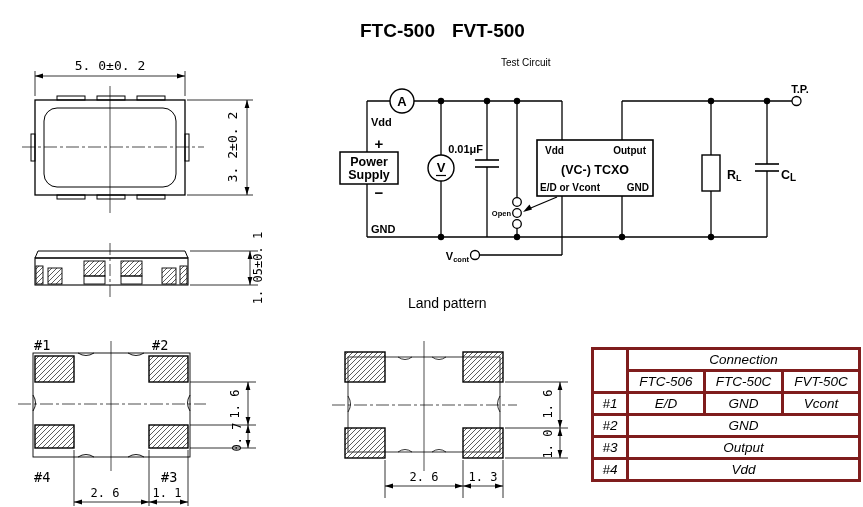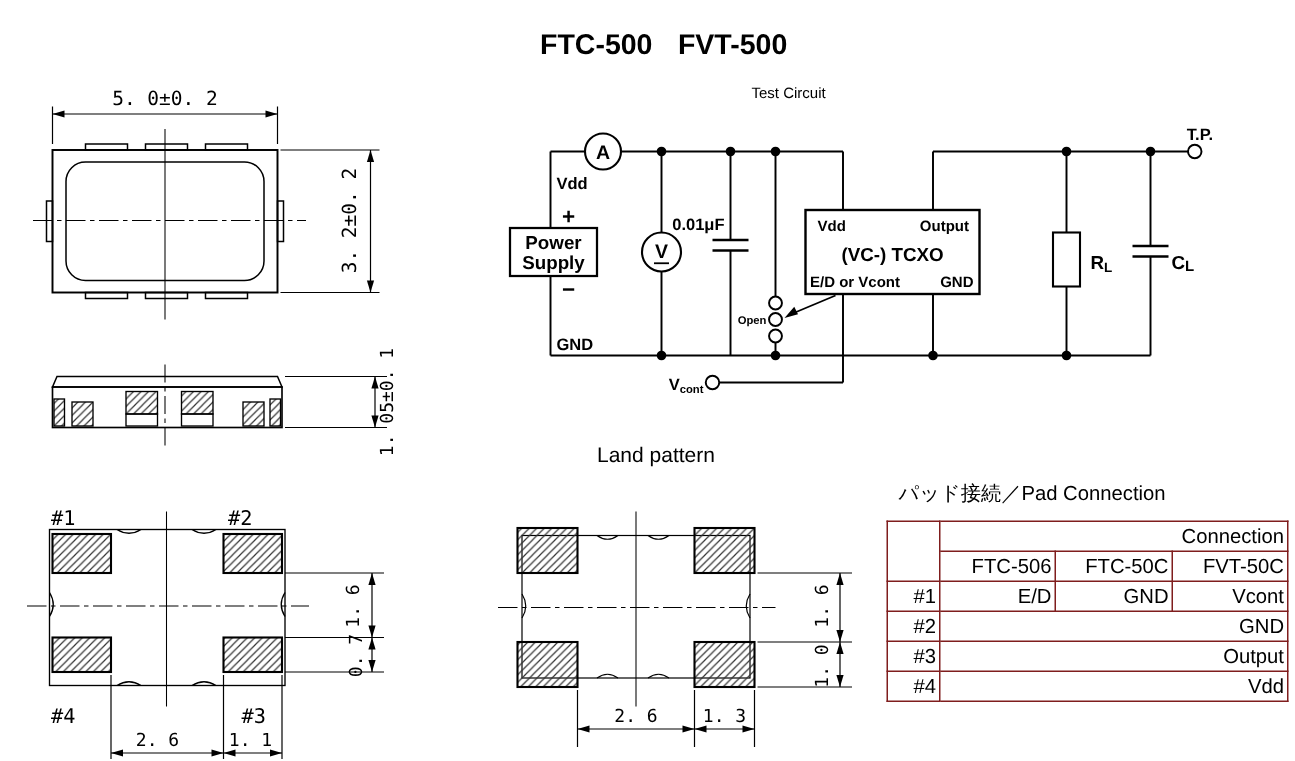--- a/index.html
+++ b/index.html
@@ -3,27 +3,27 @@
 <meta charset="utf-8">
 <style>
   html,body{margin:0;padding:0;background:#fff;}
   .page{position:relative;width:863px;height:507px;background:#fff;overflow:hidden;
         font-family:"Liberation Sans",sans-serif;color:#000;}
   .abs{position:absolute;}
   #dims-title{left:4px;top:3px;color:#0000cc;font-weight:bold;font-size:15px;}
   #models{left:360px;top:20px;font-weight:bold;font-size:19px;}
   #models span+span{margin-left:17px;}
   #test-circuit-title{left:501px;top:57px;font-size:10px;}
-  #land-pattern-title{left:398px;top:295px;font-size:14px;}
+  #land-pattern-title{left:408px;top:295px;font-size:14px;}
   #pad-conn-title{left:599px;top:320px;font-size:13.5px;}
   svg{position:absolute;left:0;top:0;}
   table.padconn{position:absolute;left:591px;top:347px;border-collapse:collapse;
                 font-size:13.5px;table-layout:fixed;}
-  .padconn td{border:1px solid #7f1d1d;text-align:right;height:19px;padding:0 2px;
-              white-space:nowrap;overflow:hidden;}
+  .padconn td{border:3px solid #7f1d1d;text-align:center;height:19px;padding:0 2px;
+              white-space:nowrap;overflow:hidden;font-style:italic;}
   .t-sans{font-family:"Liberation Sans",sans-serif;}
   .t-mono{font-family:"DejaVu Sans Mono",monospace;}
 </style>
 </head>
 <body>
 
 <div class="page">
 
   <svg width="863" height="507" viewBox="0 0 863 507">
     <defs>
@@ -268,21 +268,20 @@
           <circle cx="711" cy="237" r="3.2"></circle>
       </g>
     </g>
   </svg>
 
   <div class="abs" id="models">
     <span>FTC-500</span><span>FVT-500</span>
   </div>
   <div class="abs" id="test-circuit-title">Test Circuit</div>
   <div class="abs" id="land-pattern-title">Land pattern</div>
-  <div class="abs" id="pad-conn-title">パッド接続／Pad Connection</div>
 
   <table class="padconn">
     <colgroup>
         <col style="width:35px">
         <col style="width:77px">
         <col style="width:78px">
         <col style="width:77px">
       </colgroup>
     <tbody>
         <tr>

